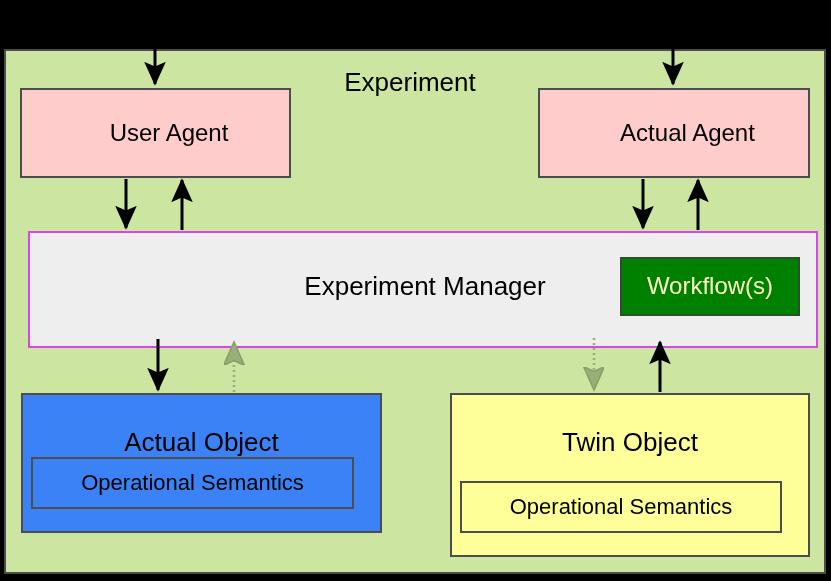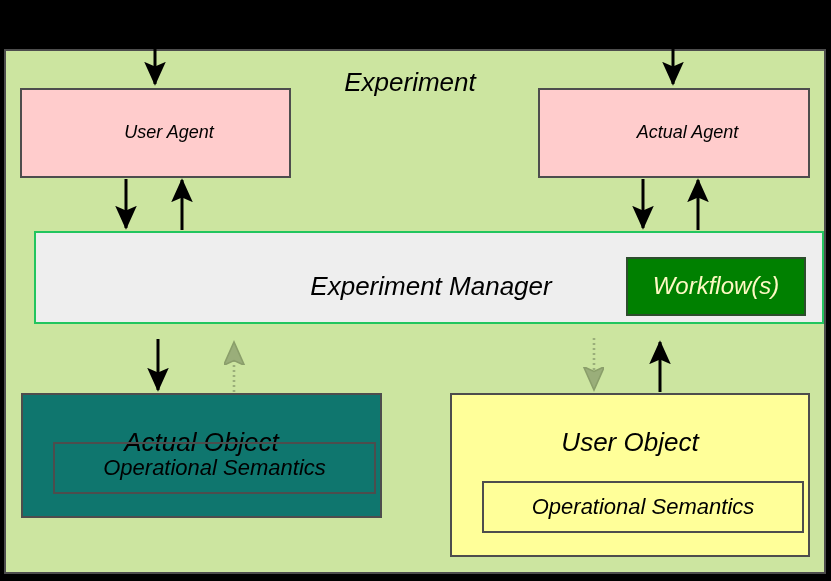--- a/index.html
+++ b/index.html
@@ -12,21 +12,20 @@
     width: 831px;
     height: 581px;
     overflow: hidden;
     font-family: "Liberation Sans", sans-serif;
   }
   #canvas {
     position: relative;
     width: 831px;
     height: 581px;
     background: #000000;
-    font-style: italic;
   }
   .box {
     position: absolute;
     box-sizing: border-box;
     display: flex;
     align-items: center;
     justify-content: center;
     text-align: center;
     color: #000000;
     line-height: 1.18;
@@ -49,43 +48,43 @@
     display: flex;
     align-items: center;
     justify-content: center;
     font-size: 26px;
     color: #000000;
   }
   
   .agent-box {
     background: #FFCCCC;
     border: 2px solid #4D4D4D;
-    font-size: 18px;
+    font-size: 24px;
     padding-left: 27px;
   }
   #user-agent-box {
     left: 20px;
     top: 88px;
     width: 271px;
     height: 90px;
   }
   #machine-agent-box {
     left: 538px;
     top: 88px;
     width: 272px;
     height: 90px;
   }
   
   #experiment-manager-box {
-    left: 34px;
+    left: 28px;
     top: 231px;
     width: 790px;
-    height: 93px;
+    height: 117px;
     background: #EEEEEE;
-    border: 2px solid #22c55e;
+    border: 2px solid #d946ef;
   }
   #experiment-manager-label {
     position: absolute;
     left: 0;
     top: 0;
     width: 790px;
     height: 107px;
     display: flex;
     flex-direction: column;
     align-items: center;
@@ -106,22 +105,22 @@
     justify-content: center;
     color: #fef9c3;
     font-size: 24px;
     box-sizing: border-box;
   }
   
   #actual-object-box {
     left: 21px;
     top: 393px;
     width: 361px;
-    height: 125px;
-    background: #0f766e;
+    height: 140px;
+    background: #3b82f6;
     border: 2px solid #4D4D4D;
     display: block;
   }
   #twin-object-box {
     left: 450px;
     top: 393px;
     width: 360px;
     height: 164px;
     background: #FFFF99;
     border: 2px solid #4D4D4D;
@@ -129,21 +128,21 @@
   }
   .object-title {
     width: 100%;
     text-align: center;
     font-size: 26px;
     margin-top: 32px;
     color: #000000;
   }
   .semantics-box {
     position: absolute;
-    left: 30px;
+    left: 8px;
     bottom: 22px;
     width: 323px;
     height: 52px;
     border: 2px solid #4D4D4D;
     box-sizing: border-box;
     display: flex;
     align-items: center;
     justify-content: center;
     font-size: 22px;
     color: #000000;
@@ -189,21 +188,21 @@
   </div>
 
   <div class="box" id="actual-object-box">
     <div class="object-title">Actual Object</div>
     <div class="semantics-box" id="actual-semantics-box">
       <span>Operational Semantics</span>
     </div>
   </div>
 
   <div class="box" id="twin-object-box">
-    <div class="object-title">User Object</div>
+    <div class="object-title">Twin Object</div>
     <div class="semantics-box" id="twin-semantics-box">
       <span>Operational Semantics</span>
     </div>
   </div>
 
   <svg id="arrow-layer" viewBox="0 0 831 581" width="831" height="581" xmlns="http://www.w3.org/2000/svg">
     <defs>
       <marker id="arrowhead-black" markerWidth="9" markerHeight="9" refX="7.4" refY="3.6" orient="auto" markerUnits="strokeWidth">
         <path d="M0,0 L8,3.6 L0,7.2 L1.6,3.6 Z" fill="#000000"></path>
       </marker>

